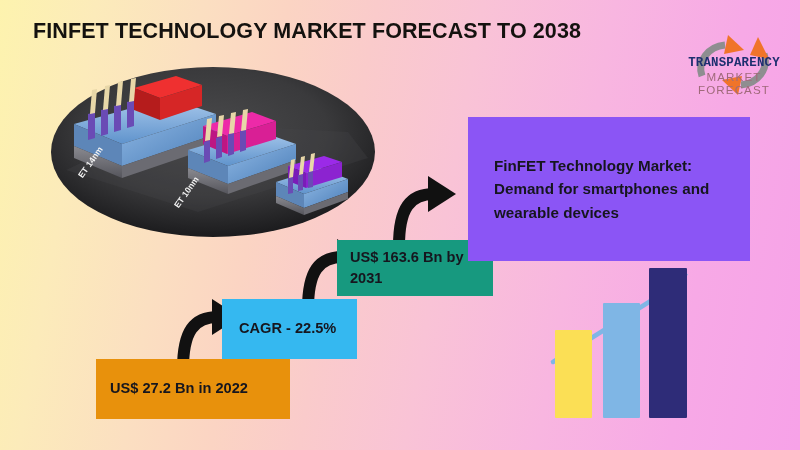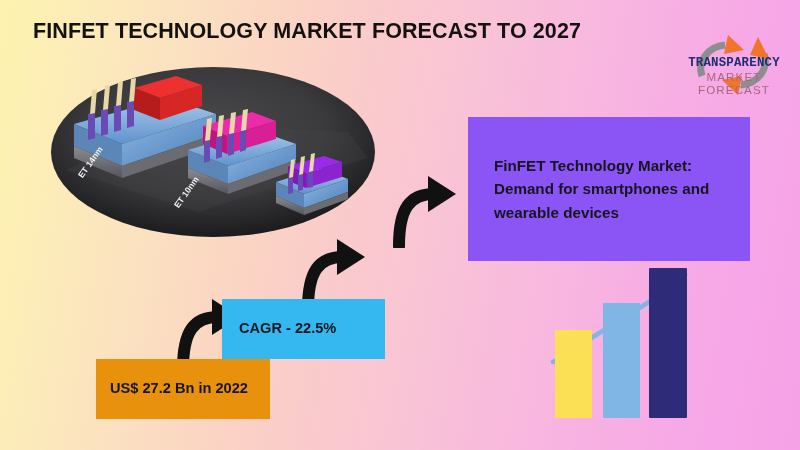--- a/index.html
+++ b/index.html
@@ -57,22 +57,22 @@
   }
   #lbl14{left:28px;top:112px;transform:rotate(-55deg);transform-origin:left top;}
   #lbl10{left:124px;top:142px;transform:rotate(-55deg);transform-origin:left top;}
 
   
   .box{position:absolute;box-sizing:border-box;display:flex;align-items:center;}
   .box .bx-txt{
     font-size:14.6px;font-weight:bold;color:#16161e;line-height:1.33;
     font-family:"Liberation Sans", sans-serif;
   }
-  #box-orange{left:96px;top:359px;width:174px;height:60px;background:#E8910C;padding:0 0 0 14px;}
-  #box-blue  {left:222px;top:299px;width:163px;height:60px;background:#35B8F0;padding:0 0 0 17px;}
+  #box-orange{left:96px;top:359px;width:194px;height:60px;background:#E8910C;padding:0 0 0 14px;}
+  #box-blue  {left:222px;top:299px;width:135px;height:60px;background:#35B8F0;padding:0 0 0 17px;}
   #box-teal  {left:337px;top:240px;width:156px;height:56px;background:#17997F;padding:0 0 0 13px;}
   #box-purple{left:468px;top:117px;width:282px;height:144px;background:#8B55F5;padding:0 0 0 26px;}
   #box-purple .bx-txt{font-size:15.2px;line-height:1.52;}
   #box-orange .bx-txt,#box-teal .bx-txt{line-height:1.45;}
 
   
   .arrow{position:absolute;pointer-events:none;}
   #arr1{left:170px;top:295px;width:70px;height:76px;}
   #arr2{left:295px;top:235px;width:70px;height:76px;}
   #arr3{left:386px;top:170px;width:70px;height:78px;}
@@ -83,21 +83,21 @@
   #bar1{left:10px;width:37px;height:88px;background:#FBDF55;}
   #bar2{left:58px;width:37px;height:115px;background:#7FB6E5;}
   #bar3{left:104px;width:38px;height:150px;background:#2E2C78;}
   #bararrow{position:absolute;left:0;top:0;width:160px;height:160px;}
 </style>
 </head>
 <body>
 
 <div id="canvas">
 
-  <div id="title">FINFET TECHNOLOGY MARKET FORECAST TO 2027</div>
+  <div id="title">FINFET TECHNOLOGY MARKET FORECAST TO 2038</div>
 
   <div id="logo">
     <svg width="122" height="66" viewBox="0 0 122 66" style="position:absolute;left:0;top:0;">
       <path d="M30 44 A27 24 0 0 1 53 13" fill="none" stroke="#8e8e90" stroke-width="7"></path>
       <path d="M92 22 A27 24 0 0 1 69 53" fill="none" stroke="#8e8e90" stroke-width="7"></path>
       <polygon points="56,3 72,18 52,22" fill="#F0742A"></polygon>
       <polygon points="66,63 50,48 70,44" fill="#F0742A"></polygon>
       <polygon points="86,5 97,27 78,23" fill="#F0742A"></polygon>
     </svg>
     <div class="lg-txt1">TRANSPARENCY</div>
@@ -224,20 +224,23 @@
   </svg>
 
   <div class="box" id="box-orange" style="background: rgb(232, 145, 12);">
     <span class="bx-txt">US$ 27.2 Bn in 2022</span>
   </div>
 
   <div class="box" id="box-blue" style="background: rgb(53, 184, 240);">
     <span class="bx-txt">CAGR - 22.5%</span>
   </div>
 
+  <div class="box" id="box-teal" style="background: rgb(23, 153, 127);">
+    <span class="bx-txt">US$ 163.6 Bn by 2031</span>
+  </div>
 
   <div class="box" id="box-purple" style="background: rgb(139, 85, 245);">
     <span class="bx-txt">FinFET Technology Market: Demand for smartphones and wearable devices</span>
   </div>
 
   <div id="bars">
     <svg id="bararrow" viewBox="0 0 160 160">
       <line x1="8" y1="104" x2="136" y2="24" stroke="#7FB6E5" stroke-width="4.5" stroke-linecap="round"></line>
       <polygon points="118,14 143,16 130,40" fill="#7FB6E5"></polygon>
     </svg>

